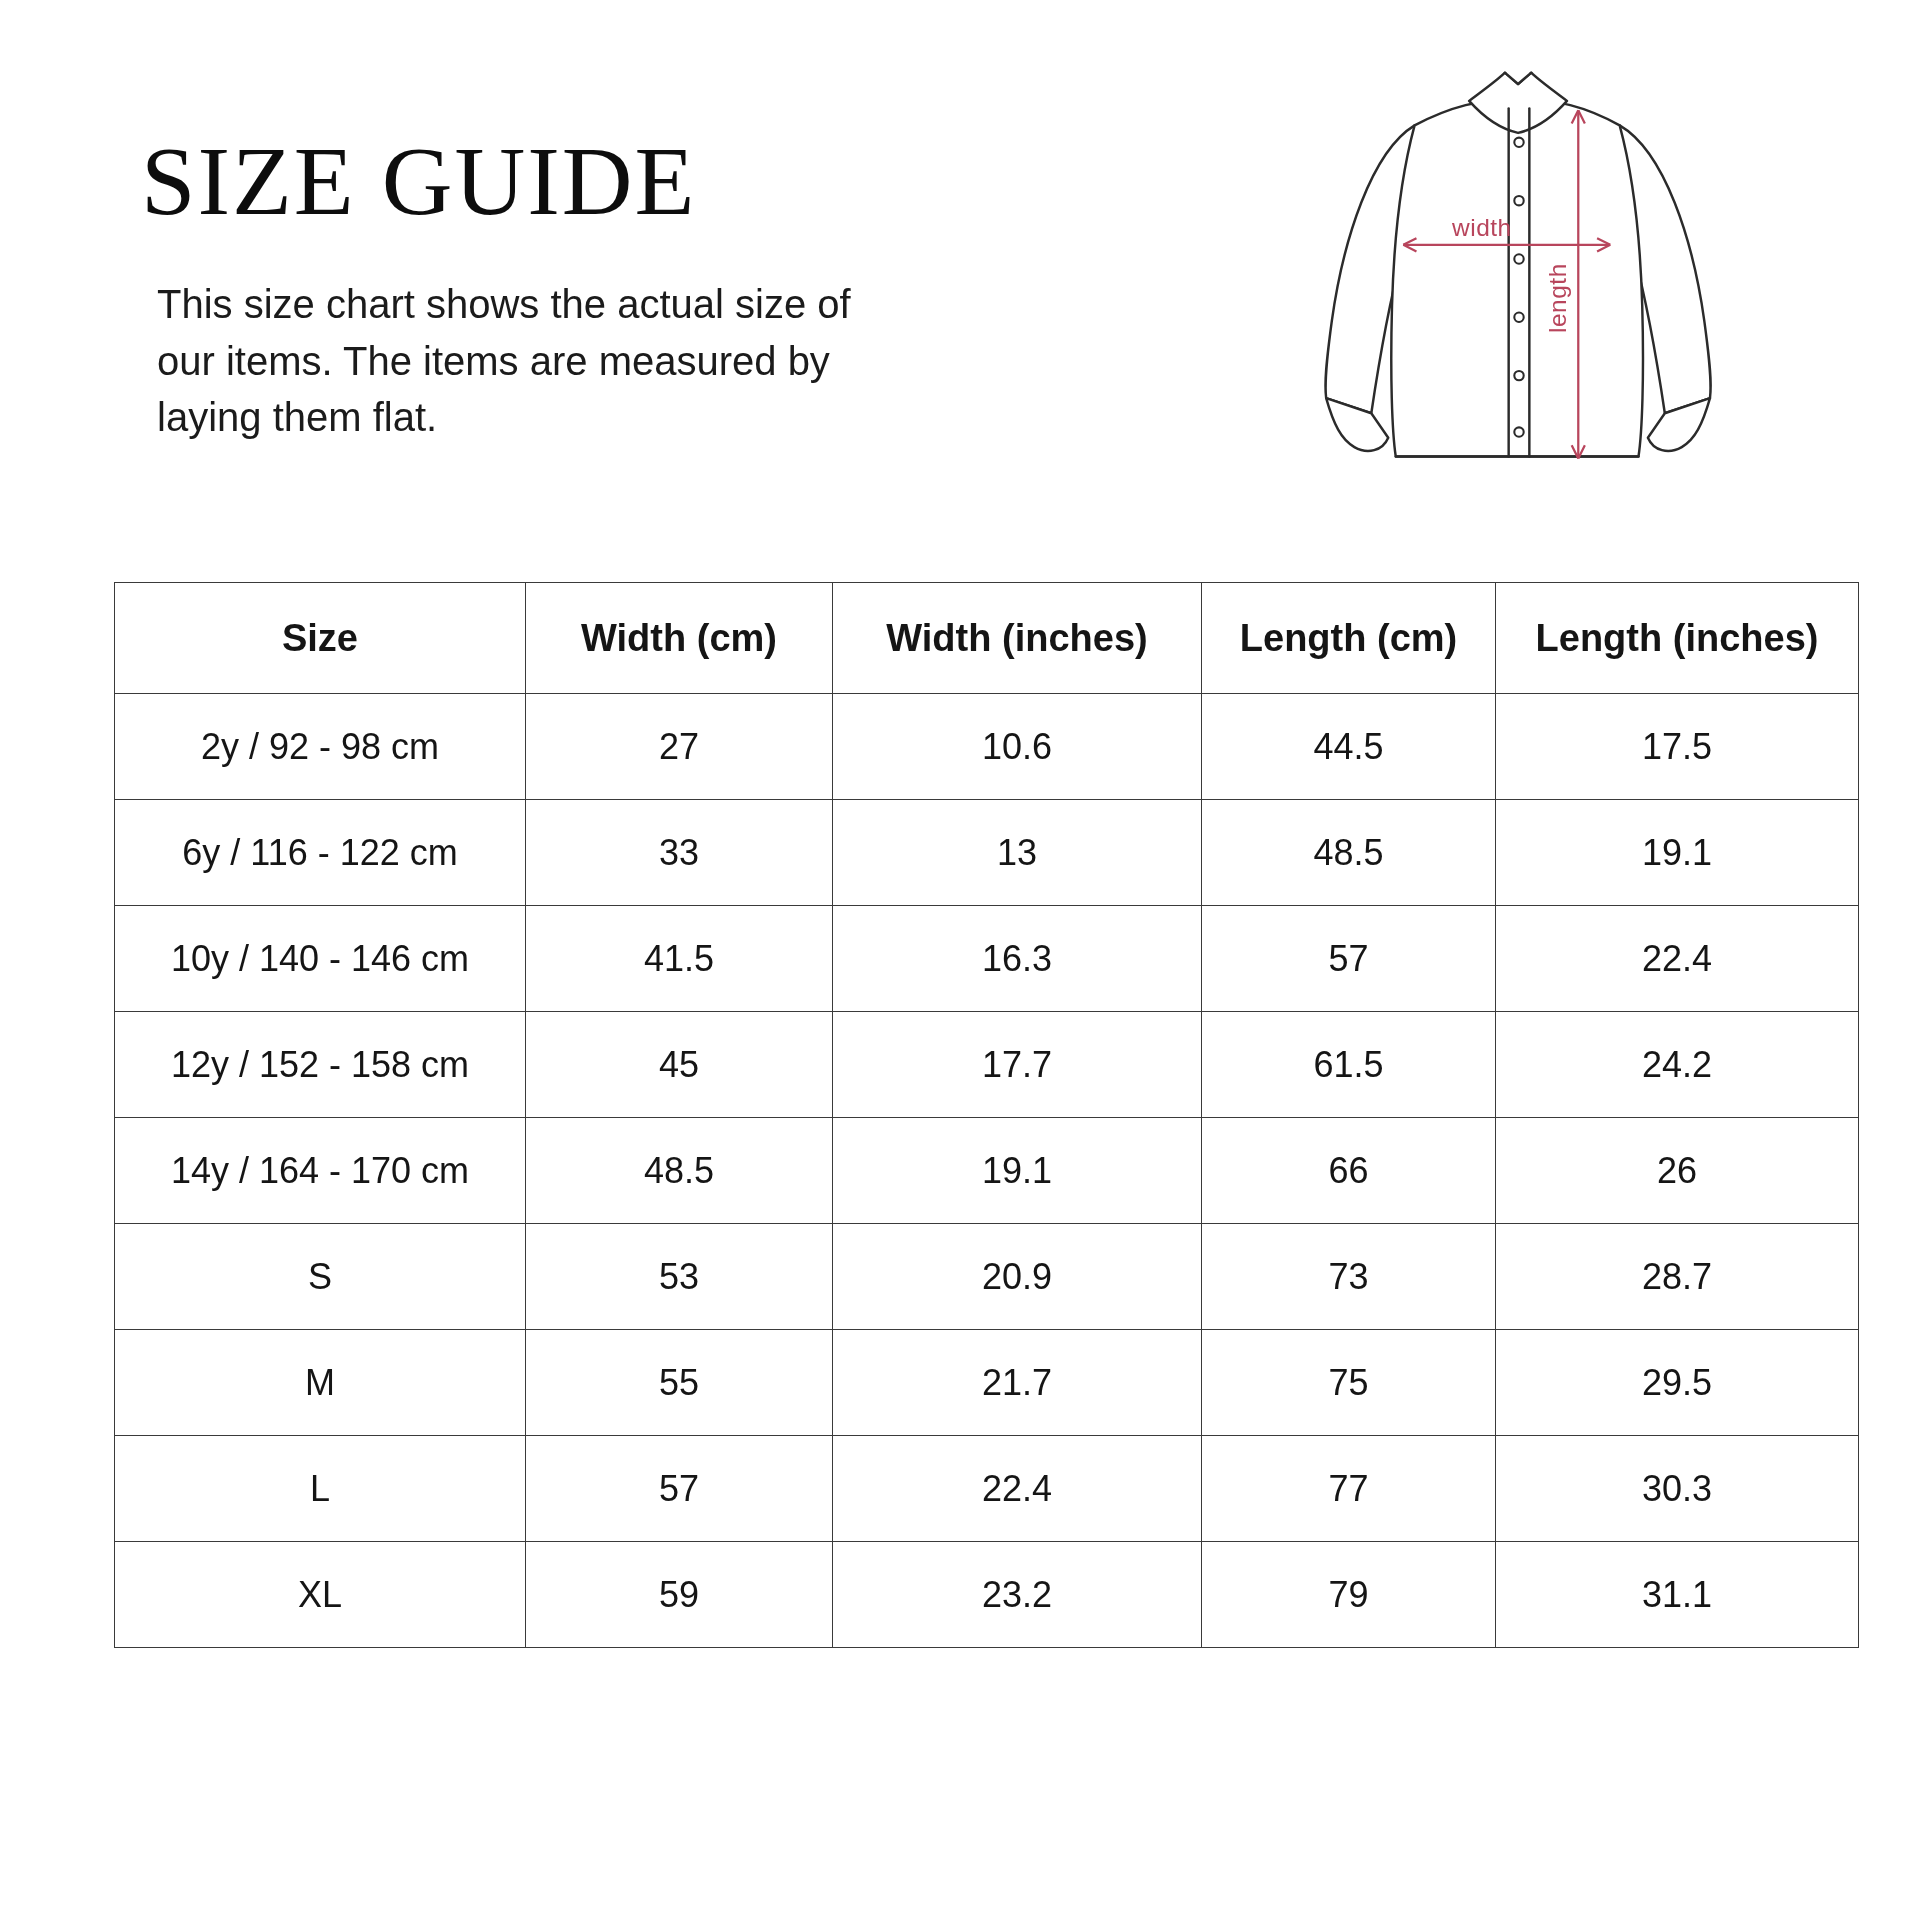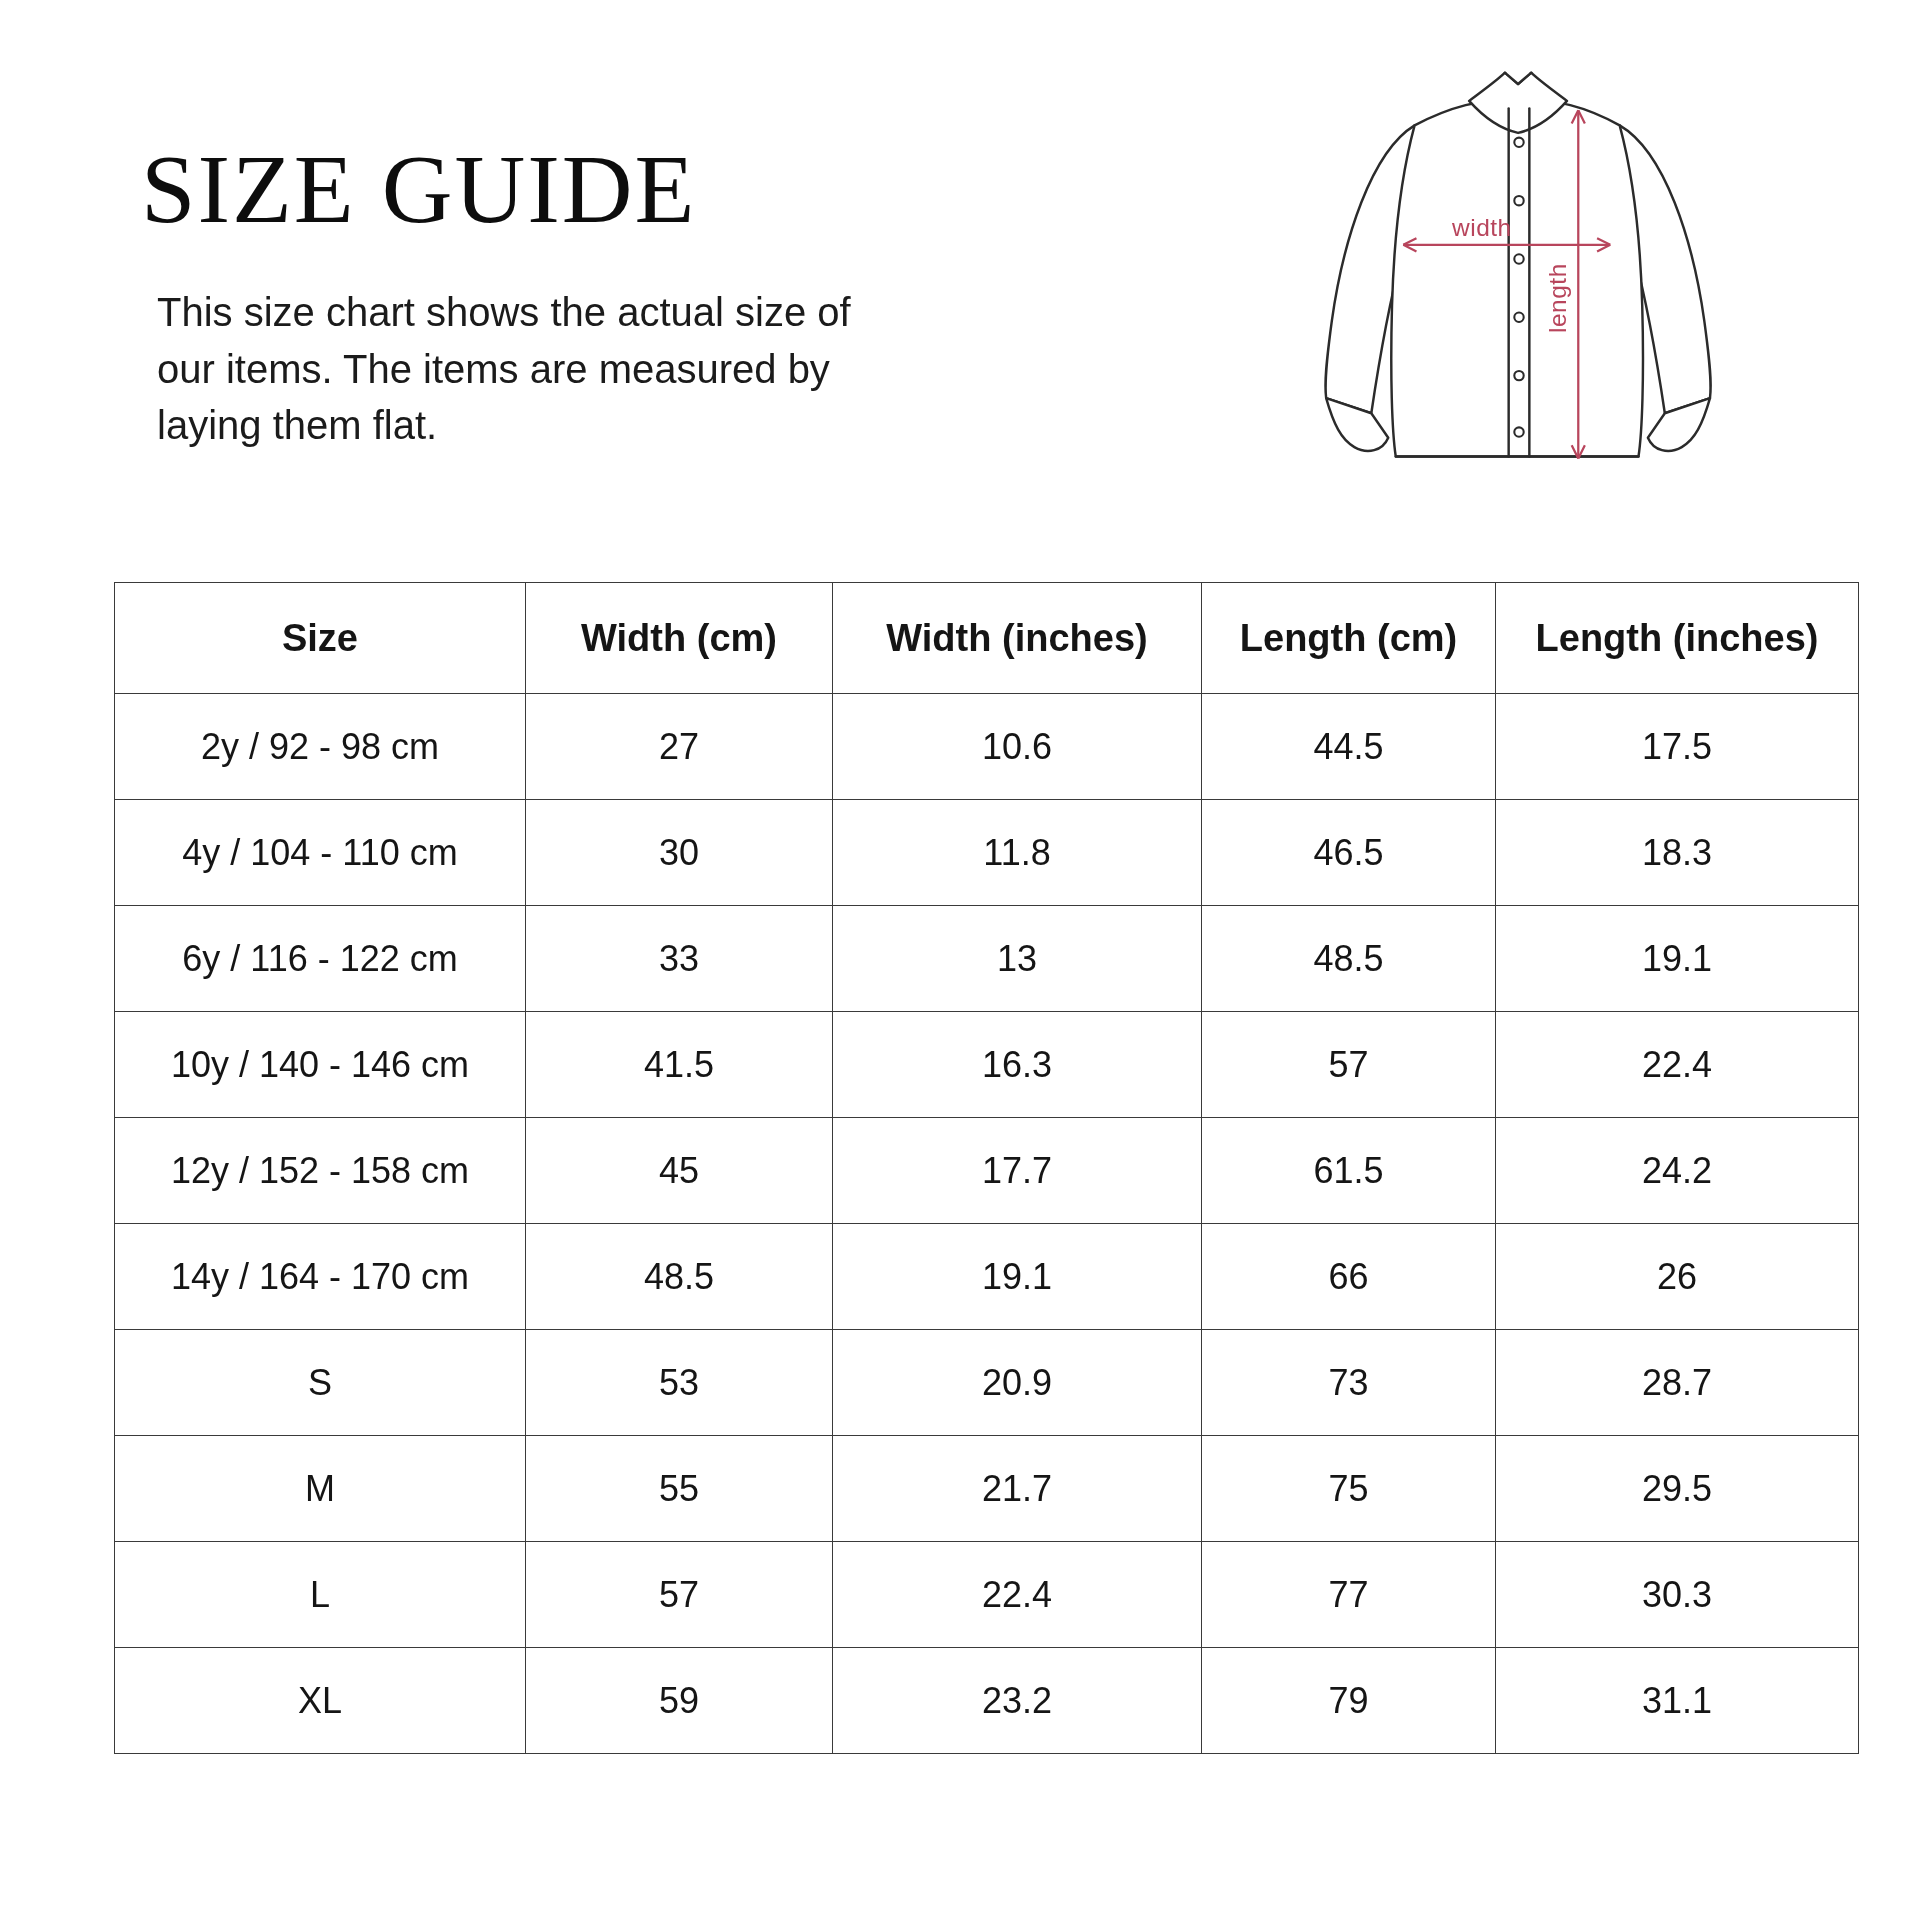--- a/index.html
+++ b/index.html
@@ -25,21 +25,21 @@
     left: 141px;
     top: 122px;
     width: 791px;
   }
   .title {
     font-family: "Liberation Serif", serif;
     font-size: 98px;
     line-height: 1.05;
     letter-spacing: 1.9px;
     color: #0d0d0d;
-    margin: 16px 0 43px 0;
+    margin: 8px 0 43px 0;
     font-weight: 400;
   }
   .subtitle {
     font-family: "Liberation Sans", sans-serif;
     font-size: 40px;
     line-height: 1.42;
     color: #1b1b1b;
     margin: 16px;
     max-width: 716px;
     font-weight: 400;
@@ -182,27 +182,20 @@
       </thead>
       <tbody>
         <tr>
           <td>2y / 92 - 98 cm</td>
           <td>27</td>
           <td>10.6</td>
           <td>44.5</td>
           <td>17.5</td>
         </tr>
         <tr>
-          <td>4y / 104 - 110 cm</td>
-          <td>30</td>
-          <td>11.8</td>
-          <td>46.5</td>
-          <td>18.3</td>
-        </tr>
-        <tr>
           <td>6y / 116 - 122 cm</td>
           <td>33</td>
           <td>13</td>
           <td>48.5</td>
           <td>19.1</td>
         </tr>
         <tr>
           <td>10y / 140 - 146 cm</td>
           <td>41.5</td>
           <td>16.3</td>

